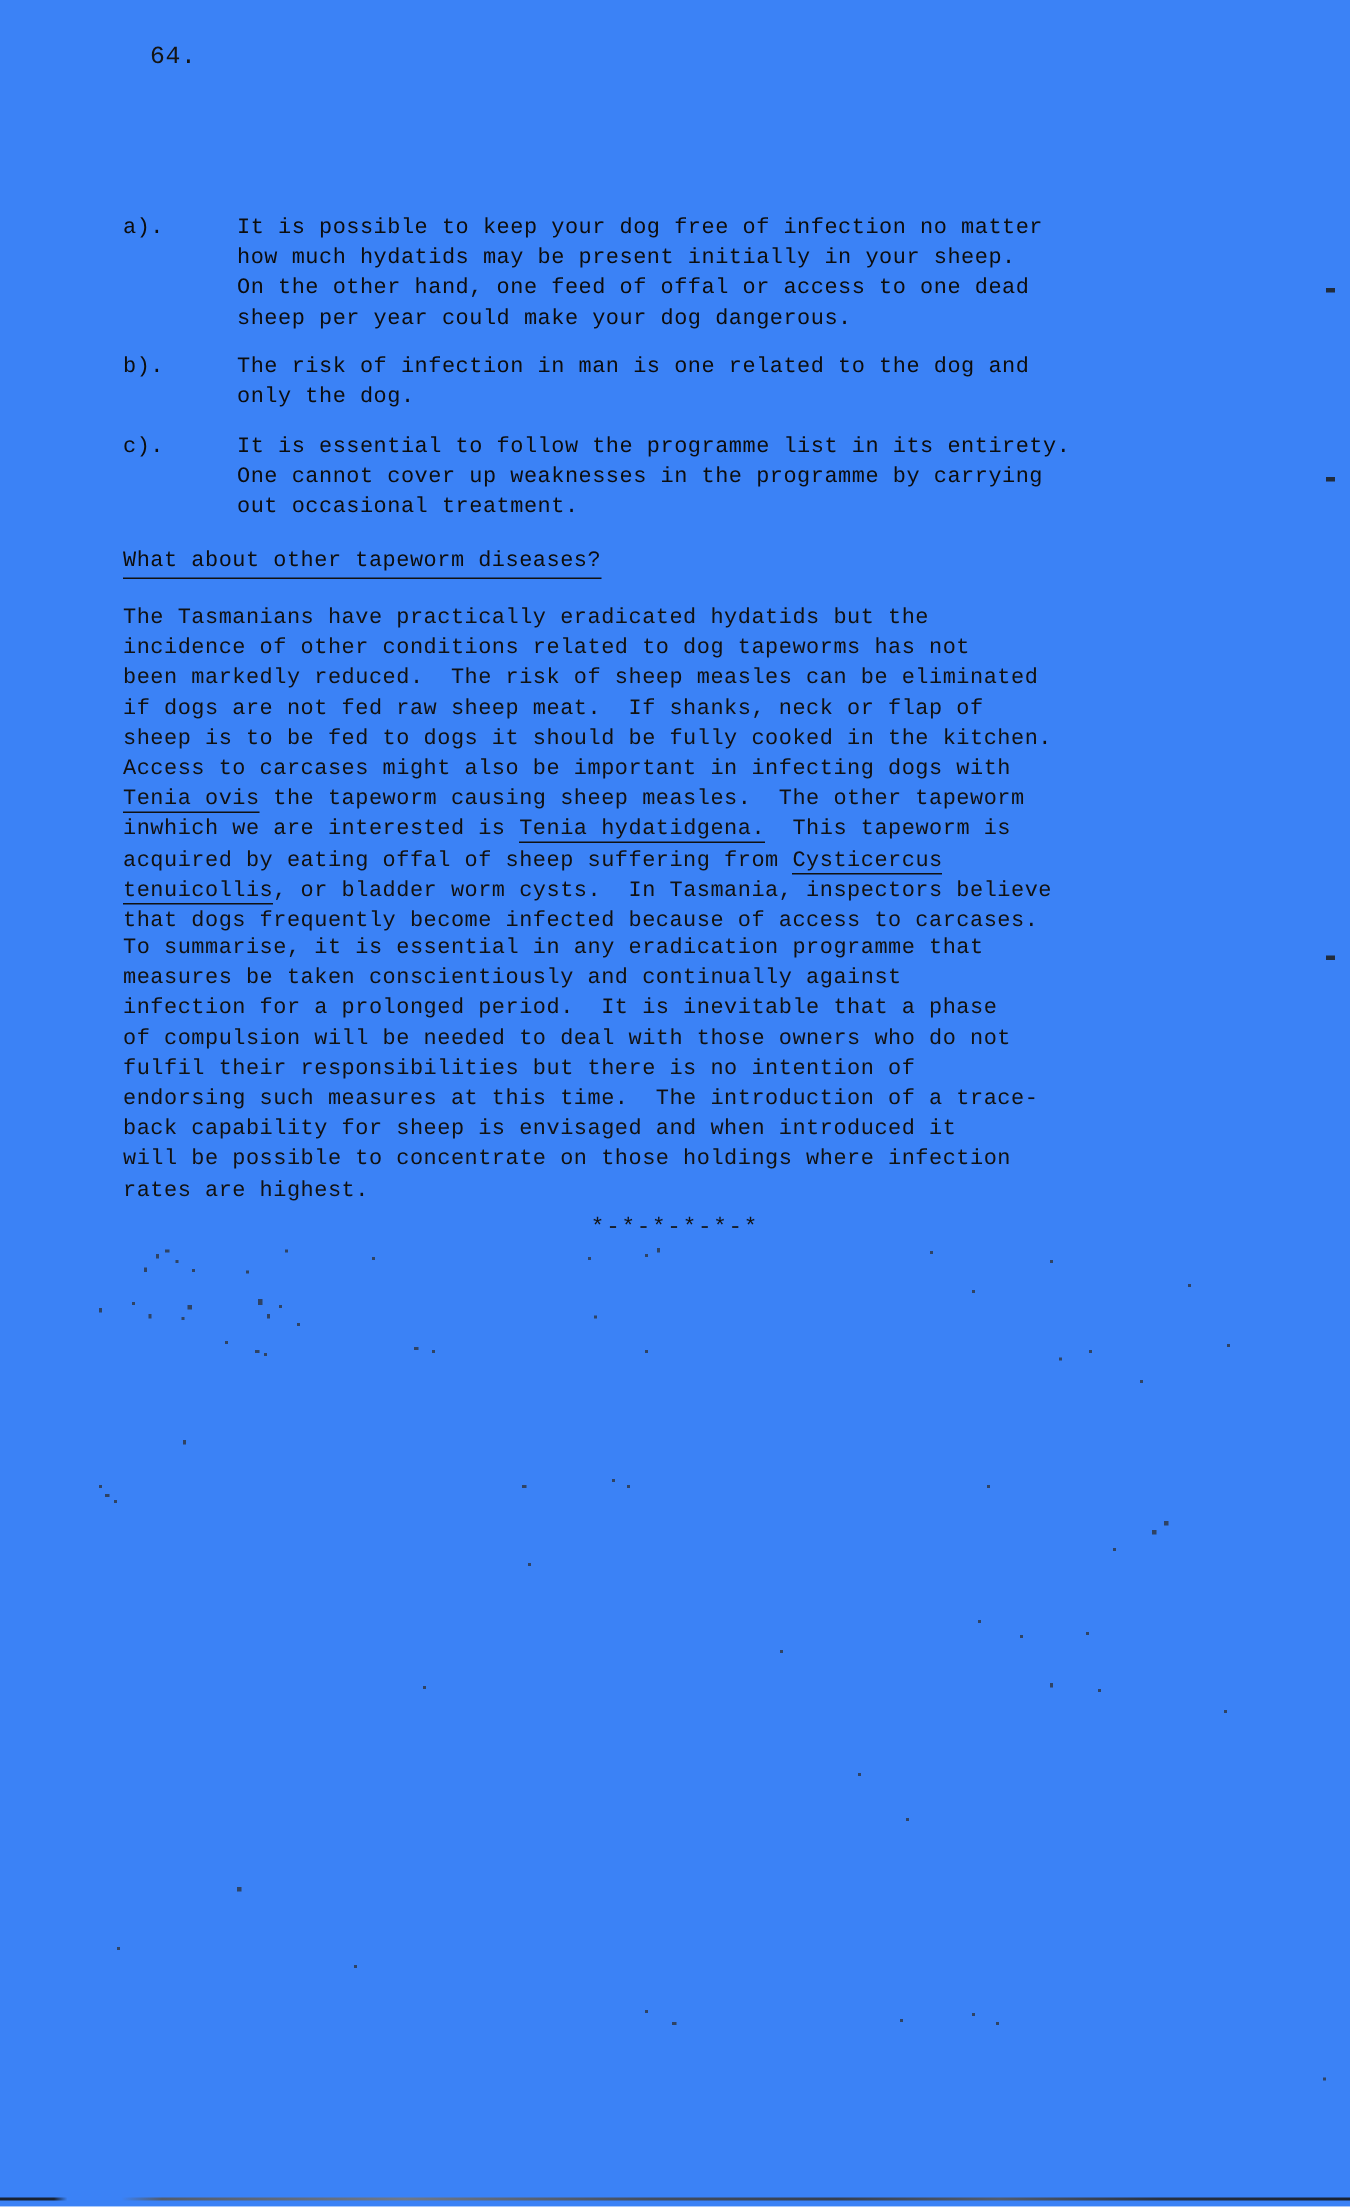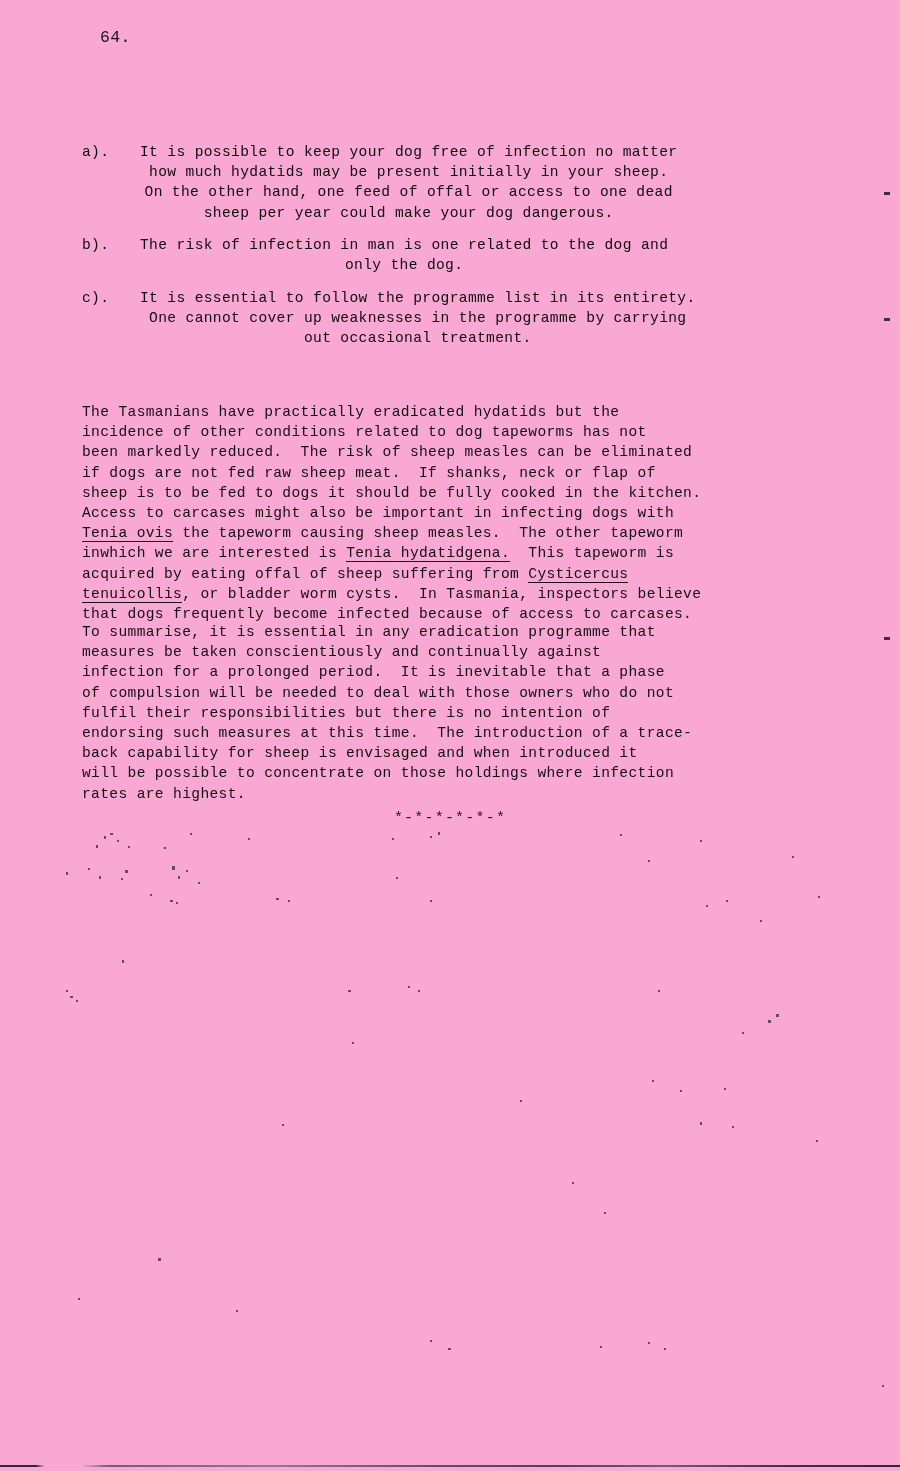--- a/index.html
+++ b/index.html
@@ -5,21 +5,21 @@
 <style>
   html, body {
     margin: 0;
     padding: 0;
     background: #ffffff;
   }
   .page {
     position: relative;
     width: 900px;
     height: 1471px;
-    background: #f9a8d4;
+    background: #3b82f6;
     overflow: hidden;
     font-family: "Liberation Mono", "DejaVu Sans Mono", monospace;
     color: #0d0d0d;
   }
 
   
   .page-number {
     position: absolute;
     left: 100px;
     top: 28px;
@@ -46,27 +46,26 @@
     position: absolute;
     left: 0;
     top: 0;
     font-size: 14.6px;
     line-height: 20.2px;
     letter-spacing: 0.35px;
     white-space: pre;
   }
   .list-body {
     position: absolute;
-    left: 58px;
+    left: 76px;
     top: 0;
     font-size: 14.6px;
     line-height: 20.2px;
     letter-spacing: 0.35px;
     white-space: pre;
-    text-align: center;
   }
   #list-item-a { left: 82px; top: 142px; }
   #list-item-b { left: 82px; top: 235px; }
   #list-item-c { left: 82px; top: 288px; }
 
   
   #section-heading {
     position: absolute;
     left: 82px;
     top: 364px;
@@ -148,20 +147,21 @@
 only the dog.</span>
   </div>
 
   <div class="list-item" id="list-item-c">
     <span class="list-marker">c).</span>
     <span class="list-body">It is essential to follow the programme list in its entirety.
 One cannot cover up weaknesses in the programme by carrying
 out occasional treatment.</span>
   </div>
 
+  <div id="section-heading">What about other tapeworm diseases?</div>
 
   <div class="typed" id="tapeworm-paragraph"><span>The Tasmanians have practically eradicated hydatids but the</span>
 <span>incidence of other conditions related to dog tapeworms has not</span>
 <span>been markedly reduced.  The risk of sheep measles can be eliminated</span>
 <span>if dogs are not fed raw sheep meat.  If shanks, neck or flap of</span>
 <span>sheep is to be fed to dogs it should be fully cooked in the kitchen.</span>
 <span>Access to carcases might also be important in infecting dogs with</span>
 <span class="u">Tenia ovis</span><span> the tapeworm causing sheep measles.  The other tapeworm</span>
 <span>inwhich we are interested is </span><span class="u">Tenia hydatidgena.</span><span>  This tapeworm is</span>
 <span>acquired by eating offal of sheep suffering from </span><span class="u">Cysticercus</span>

